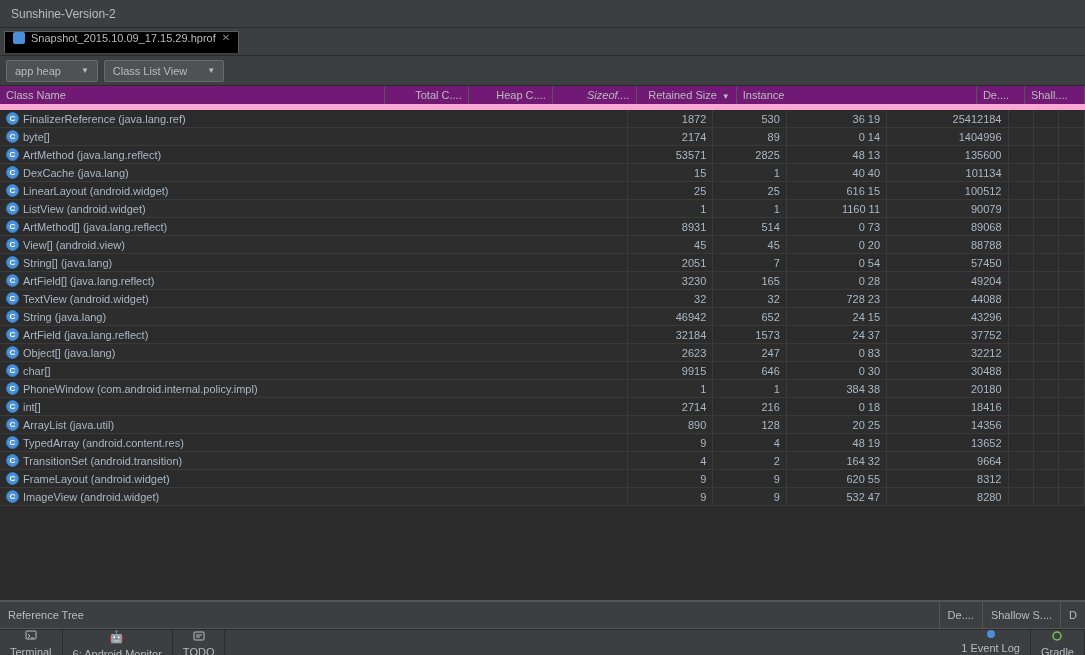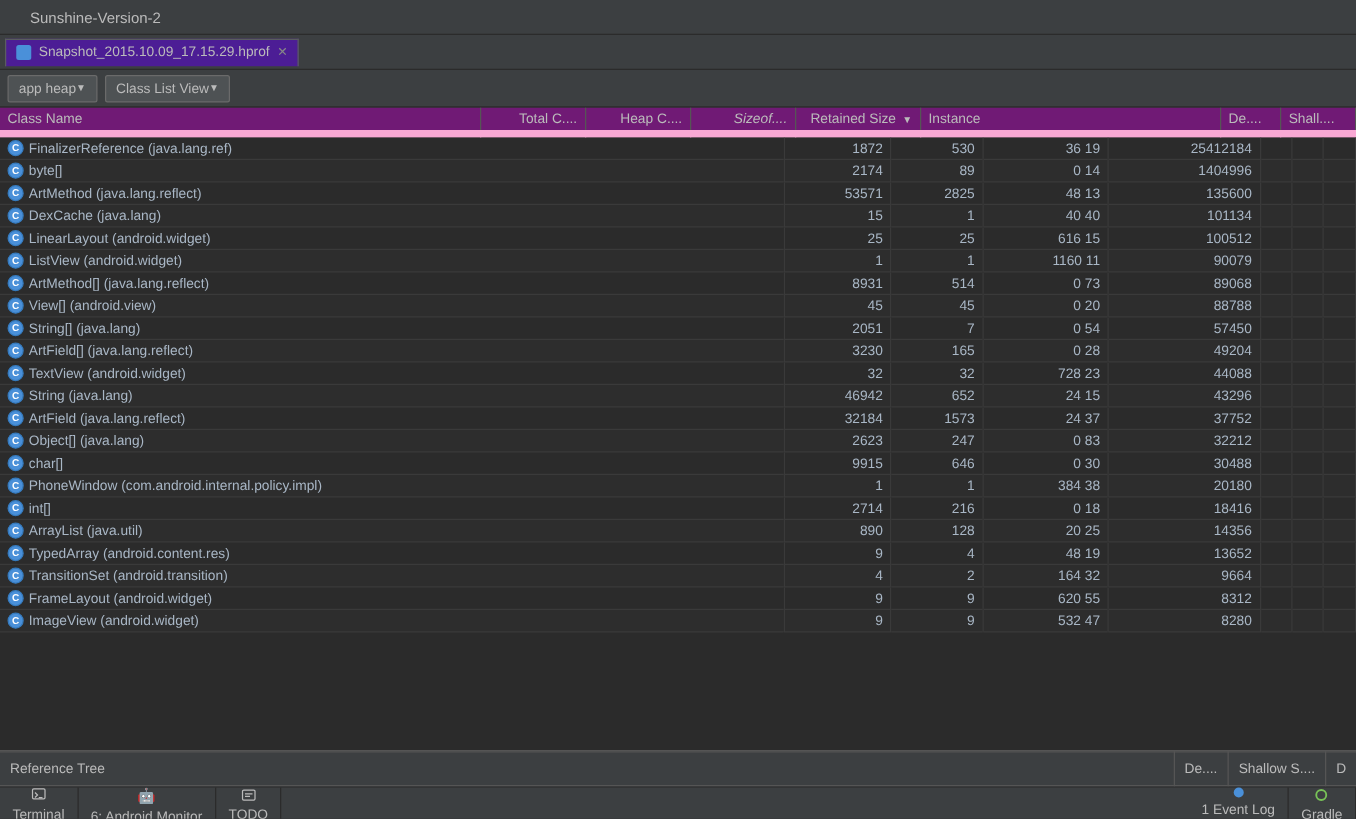--- a/index.html
+++ b/index.html
@@ -12,44 +12,44 @@
       height: 655px;
       overflow: hidden;
     }
 
     
     .title-bar {
       background: #3c3f41;
       height: 28px;
       display: flex;
       align-items: center;
-      padding: 0 24px;
+      padding: 0 11px;
       border-bottom: 1px solid #2b2b2b;
     }
     .title-bar-text {
       color: #bbbbbb;
       font-size: 12px;
     }
 
     
     .tab-bar {
       background: #3c3f41;
       height: 28px;
       display: flex;
       align-items: center;
       border-bottom: 1px solid #2b2b2b;
       padding: 0 4px;
     }
     .tab {
-      background: #4c1d95;
+      background: #000000;
       border: 1px solid #5a5d5f;
       border-bottom: none;
       height: 22px;
       display: flex;
-      align-items: center;
+      align-items: flex-start;
       padding: 0 8px;
       font-size: 11px;
       color: #bbbbbb;
       cursor: pointer;
       gap: 6px;
     }
     .tab .close-x {
       font-size: 10px;
       color: #888;
       cursor: pointer;
@@ -76,21 +76,21 @@
     .dropdown-btn {
       background: #4e5254;
       border: 1px solid #6a6a6a;
       color: #bbbbbb;
       font-size: 11px;
       height: 22px;
       padding: 0 8px;
       cursor: pointer;
       display: flex;
       align-items: center;
-      gap: 0;
+      gap: 20px;
       border-radius: 2px;
     }
     .dropdown-btn .arrow {
       font-size: 8px;
     }
 
     
     .main-content {
       display: flex;
       flex-direction: column;

